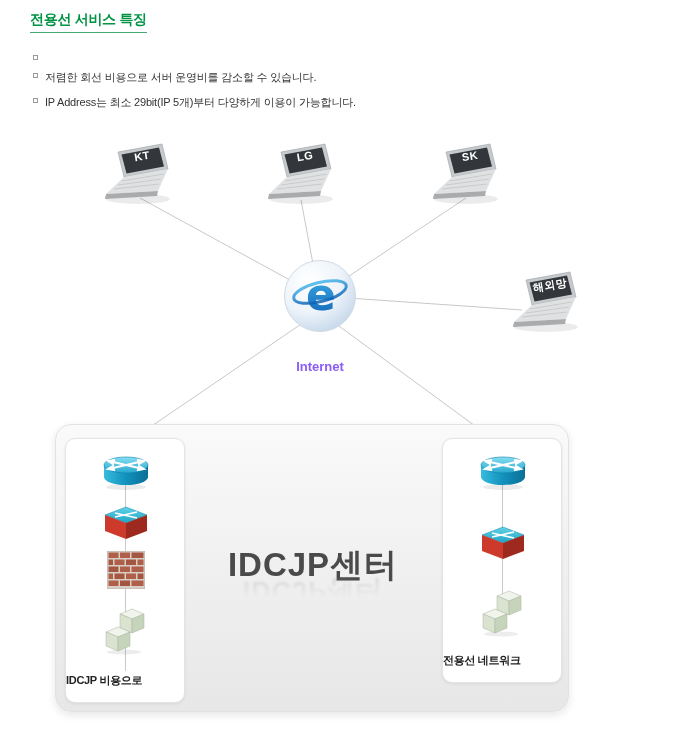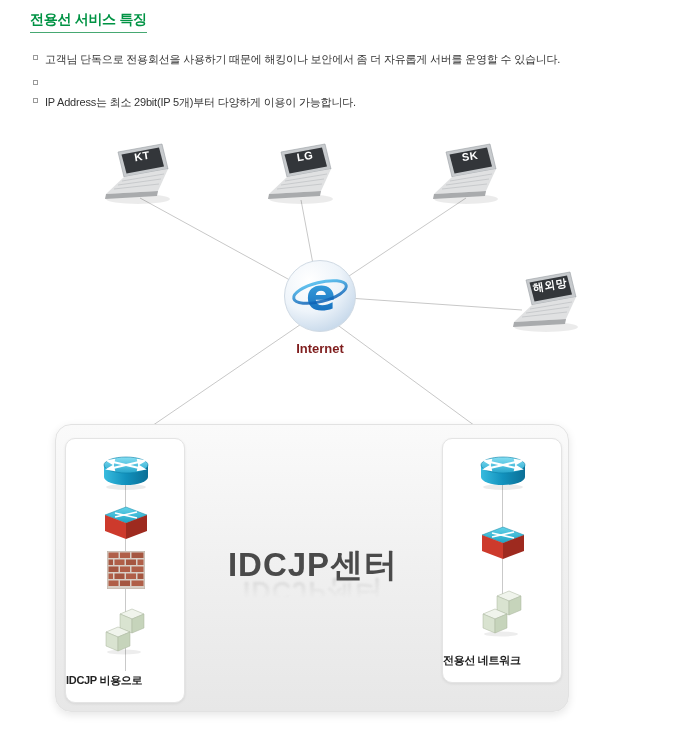--- a/index.html
+++ b/index.html
@@ -15,21 +15,21 @@
   .features { position:absolute; left:33px; top:52px; width:628px; z-index:3; }
   .bullet { display:flex; align-items:flex-start; margin-bottom:10px; }
   .marker { flex:none; width:5px; height:5px; border:1px solid #9a9a9a; background:#fff; margin:3px 7px 0 0; }
   .btext { font-size:11px; color:#333; line-height:1.35; letter-spacing:-0.2px; }
 
   .laptop { position:absolute; width:84px; height:64px; z-index:2; }
   .lap-label { position:absolute; left:16px; top:8px; width:52px; text-align:center;
     transform:rotate(-9deg); color:#fff; font-weight:bold; font-size:11px; letter-spacing:0.5px; }
 
   .inet { position:absolute; left:280px; top:258px; width:80px; z-index:2; text-align:center; }
-  .inet-label { margin-top:1px; color:#7f1d1d; font-weight:bold; font-size:13px; }
+  .inet-label { margin-top:19px; color:#8b5cf6; font-weight:bold; font-size:13px; }
 
   .dc-box { position:absolute; left:55px; top:424px; width:514px; height:288px; border-radius:16px;
     background:linear-gradient(180deg,#fafafa 0%, #efefef 55%, #e7e7e7 100%);
     border:1px solid #e2e2e2; box-shadow:0 3px 8px rgba(0,0,0,0.10); z-index:1; }
 
   .net-box { position:absolute; top:13px; width:120px; background:#fff; border:1px solid #e4e4e4;
     border-radius:10px; box-shadow:0 1px 3px rgba(0,0,0,0.08); }
   .net-box.left  { left:9px;  height:265px; }
   .net-box.right { left:386px; height:245px; }
   .v-line { position:absolute; left:59px; width:1px; background:#c9c9c9; }
@@ -88,24 +88,24 @@
       <line x1="310" y1="318" x2="124" y2="445"></line>
       <line x1="328" y1="318" x2="501" y2="445"></line>
     </g>
   </svg>
 
   <h1 class="page-title">전용선 서비스 특징</h1>
 
   <div class="features">
     <div class="bullet">
       <span class="marker"></span>
-      <span class="btext">고객님 단독으로 전용회선을 사용하기 때문에 해킹이나 보안에서 좀 더 자유롭게 서버를 운영할 수 있습니다.</span>
     </div>
     <div class="bullet">
       <span class="marker"></span>
+      <span class="btext">저렴한 회선 비용으로 서버 운영비를 감소할 수 있습니다.</span>
     </div>
     <div class="bullet">
       <span class="marker"></span>
       <span class="btext">IP Address는 최소 29bit(IP 5개)부터 다양하게 이용이 가능합니다.</span>
     </div>
   </div>
 
   <div class="laptop" style="left:100px;top:142px">
     <svg width="84" height="64" viewBox="0 0 84 64">
       <ellipse cx="38" cy="57" rx="32" ry="5" fill="#000" opacity="0.08"></ellipse>

